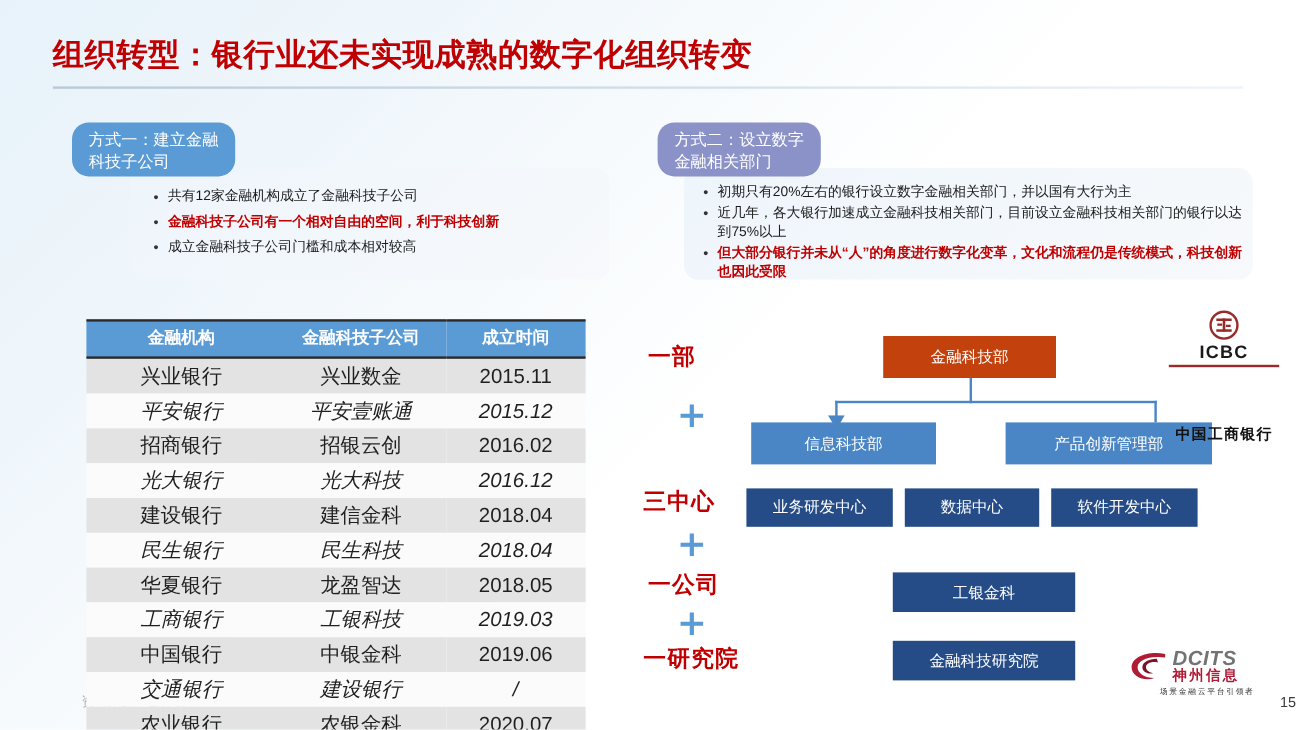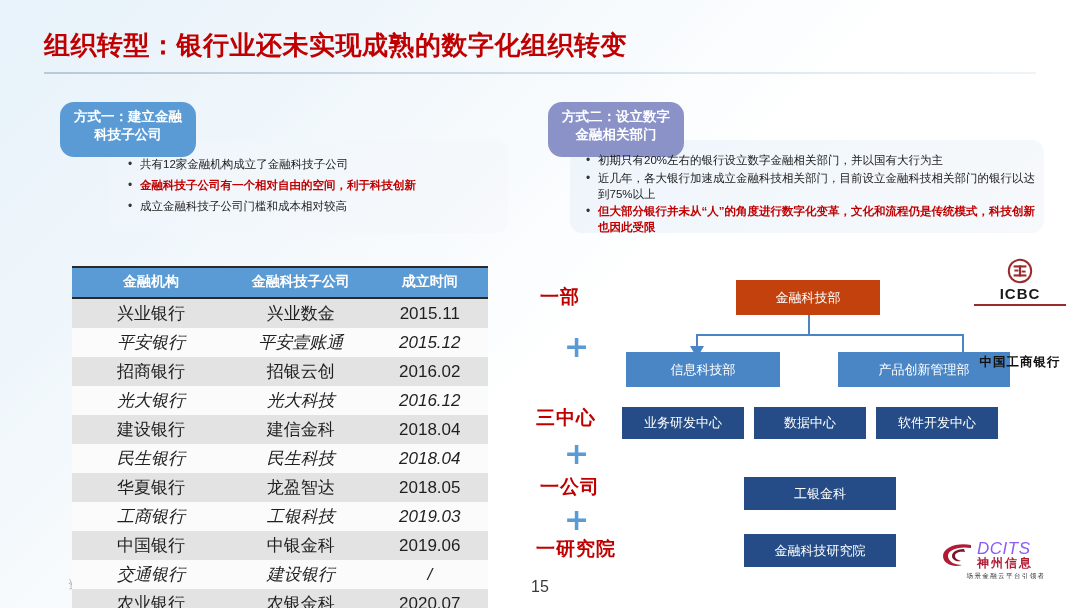--- a/index.html
+++ b/index.html
@@ -17,23 +17,23 @@
     font-size:26px; font-weight:bold; color:#C00000; letter-spacing:0.5px;
     white-space:nowrap;
   }
   .title-rule {
     position:absolute; left:44px; top:72px; width:992px; height:2px;
     background:linear-gradient(to right,#b9c9d8,#d7e3ec 60%,#eef4f8);
   }
 
   
   .tag {
-    position:absolute; border-radius:14px; color:#fff; font-weight:bold;
-    font-size:13.5px; line-height:18px; text-align:center;
-    padding:6px 14px 13px 14px; z-index:4; white-space:pre-line;
+    position:absolute; border-radius:14px; color:#fff; font-weight:normal;
+    font-size:13.5px; line-height:18px; text-align:left;
+    padding:6px 14px 3px 14px; z-index:4; white-space:pre-line;
   }
   .tag-1 { left:60px; top:102px; background:#5B9BD5; }
   .tag-2 { left:548px; top:102px; background:#8A92C8; }
 
   
   .callout-body {
     position:absolute; border-radius:12px;
     background:linear-gradient(135deg,#eef5fb 0%,#f2f7fb 45%,#f7f9fb 100%);
     z-index:2;
   }
@@ -93,27 +93,27 @@
   .icbc { position:absolute; left:972px; top:258px; width:96px; text-align:center; z-index:6; }
   .icbc .mark { display:block; margin:0 auto; }
   .icbc .en { font-size:15px; font-weight:bold; color:#1a1a1a; letter-spacing:1px; margin-top:1px; }
   .icbc .rule { width:92px; height:1.5px; background:#9a2b2b; margin:2px auto 2px auto; }
   .icbc .cn { font-size:12.5px; font-weight:bold; color:#111; letter-spacing:1px;margin-top:48px; }
 
   
   .dcits { position:absolute; left:940px; top:540px; width:132px; z-index:6; }
   .dcits .row { display:flex; align-items:center; gap:3px; }
   .dcits .txtcol { line-height:1.02; }
-  .dcits .en { font-size:17px; font-weight:normal; font-style:italic; color:#8b5cf6; letter-spacing:0.5px; }
+  .dcits .en { font-size:17px; font-weight:bold; font-style:italic; color:#737373; letter-spacing:0.5px; }
   .dcits .cn { font-size:12px; font-weight:bold; color:#B01C36; letter-spacing:2px; }
   .dcits .slogan { font-size:6.5px; color:#333; letter-spacing:1.4px; text-align:center; margin-top:2px; }
 
   
   .source { position:absolute; left:68px; top:577px; font-size:11px; color:#a9a9a9; }
-  .pageno { position:absolute; left:0; right:0; top:578px; text-align:center; font-size:16px; color:#3a3a3a; }
+  .pageno { position:absolute; left:0; right:0; top:578px; text-align:right; font-size:12px; color:#3a3a3a; }
 </style>
 </head>
 <body>
 
 <div class="slide">
 
   <div class="title-wrap">
     <div class="title">组织转型：银行业还未实现成熟的数字化组织转变</div>
   </div>
   <div class="title-rule"></div>

